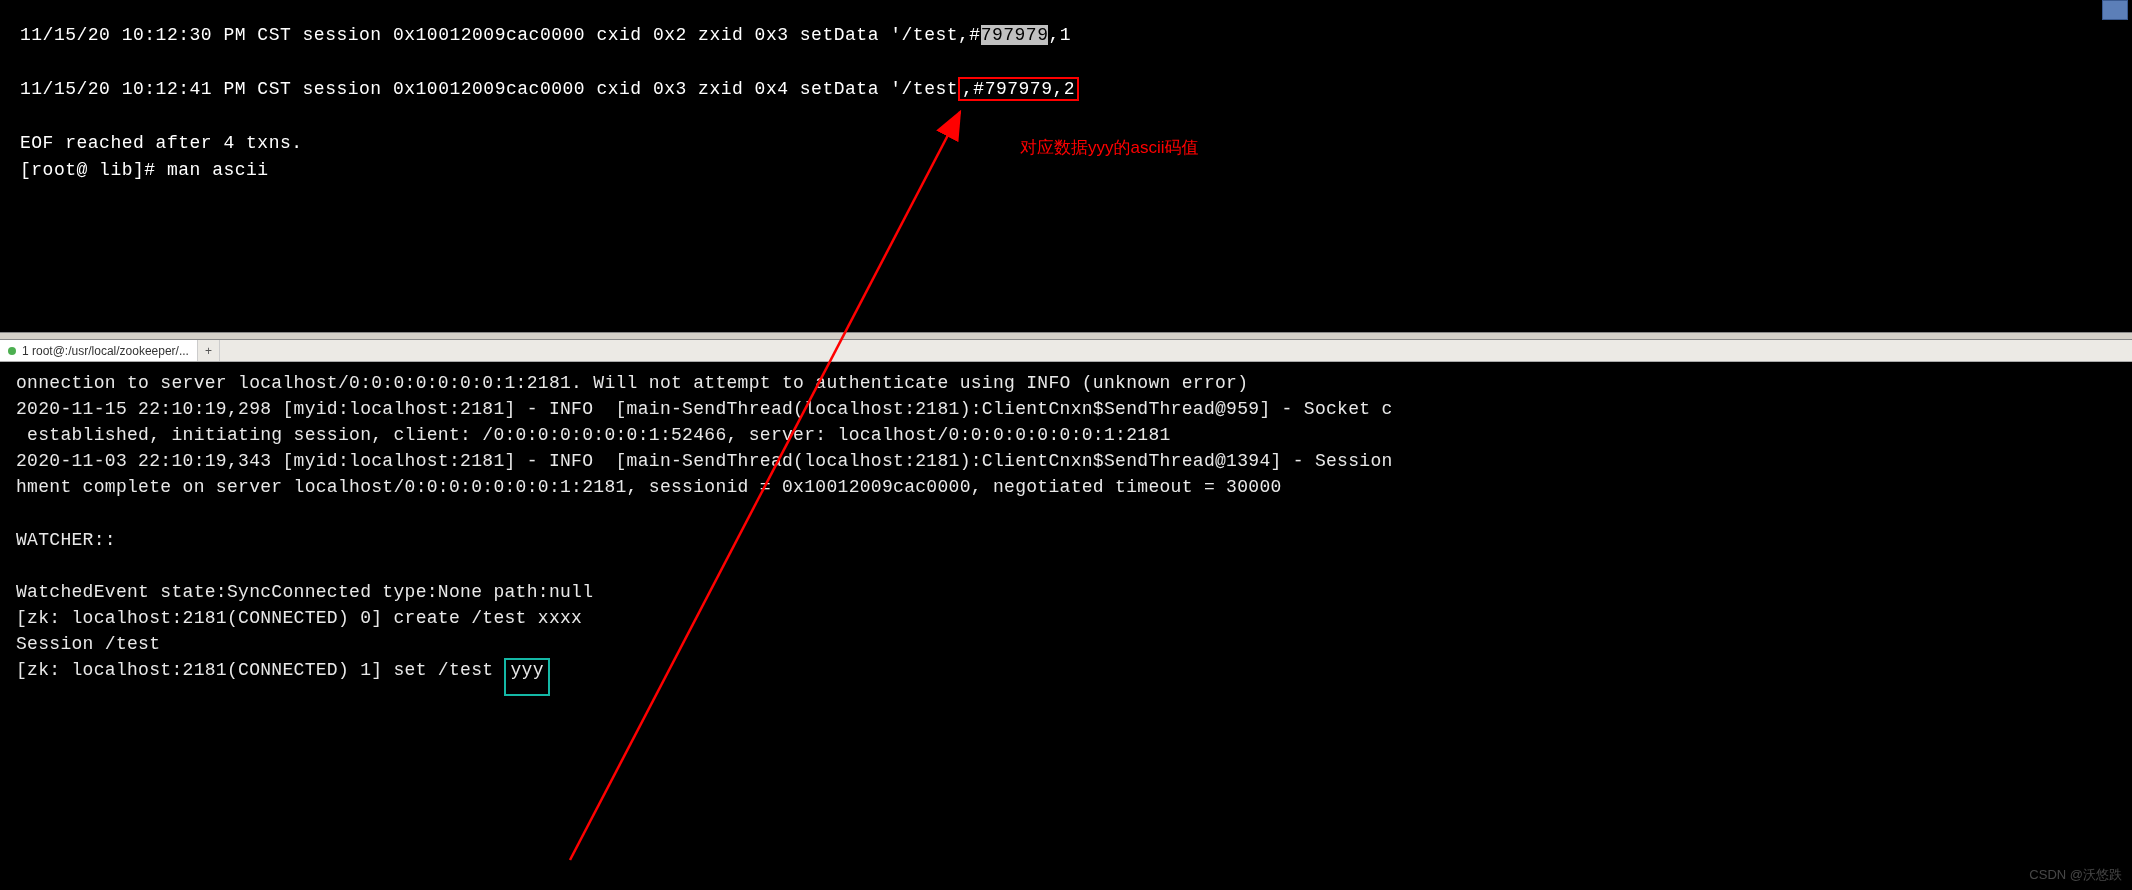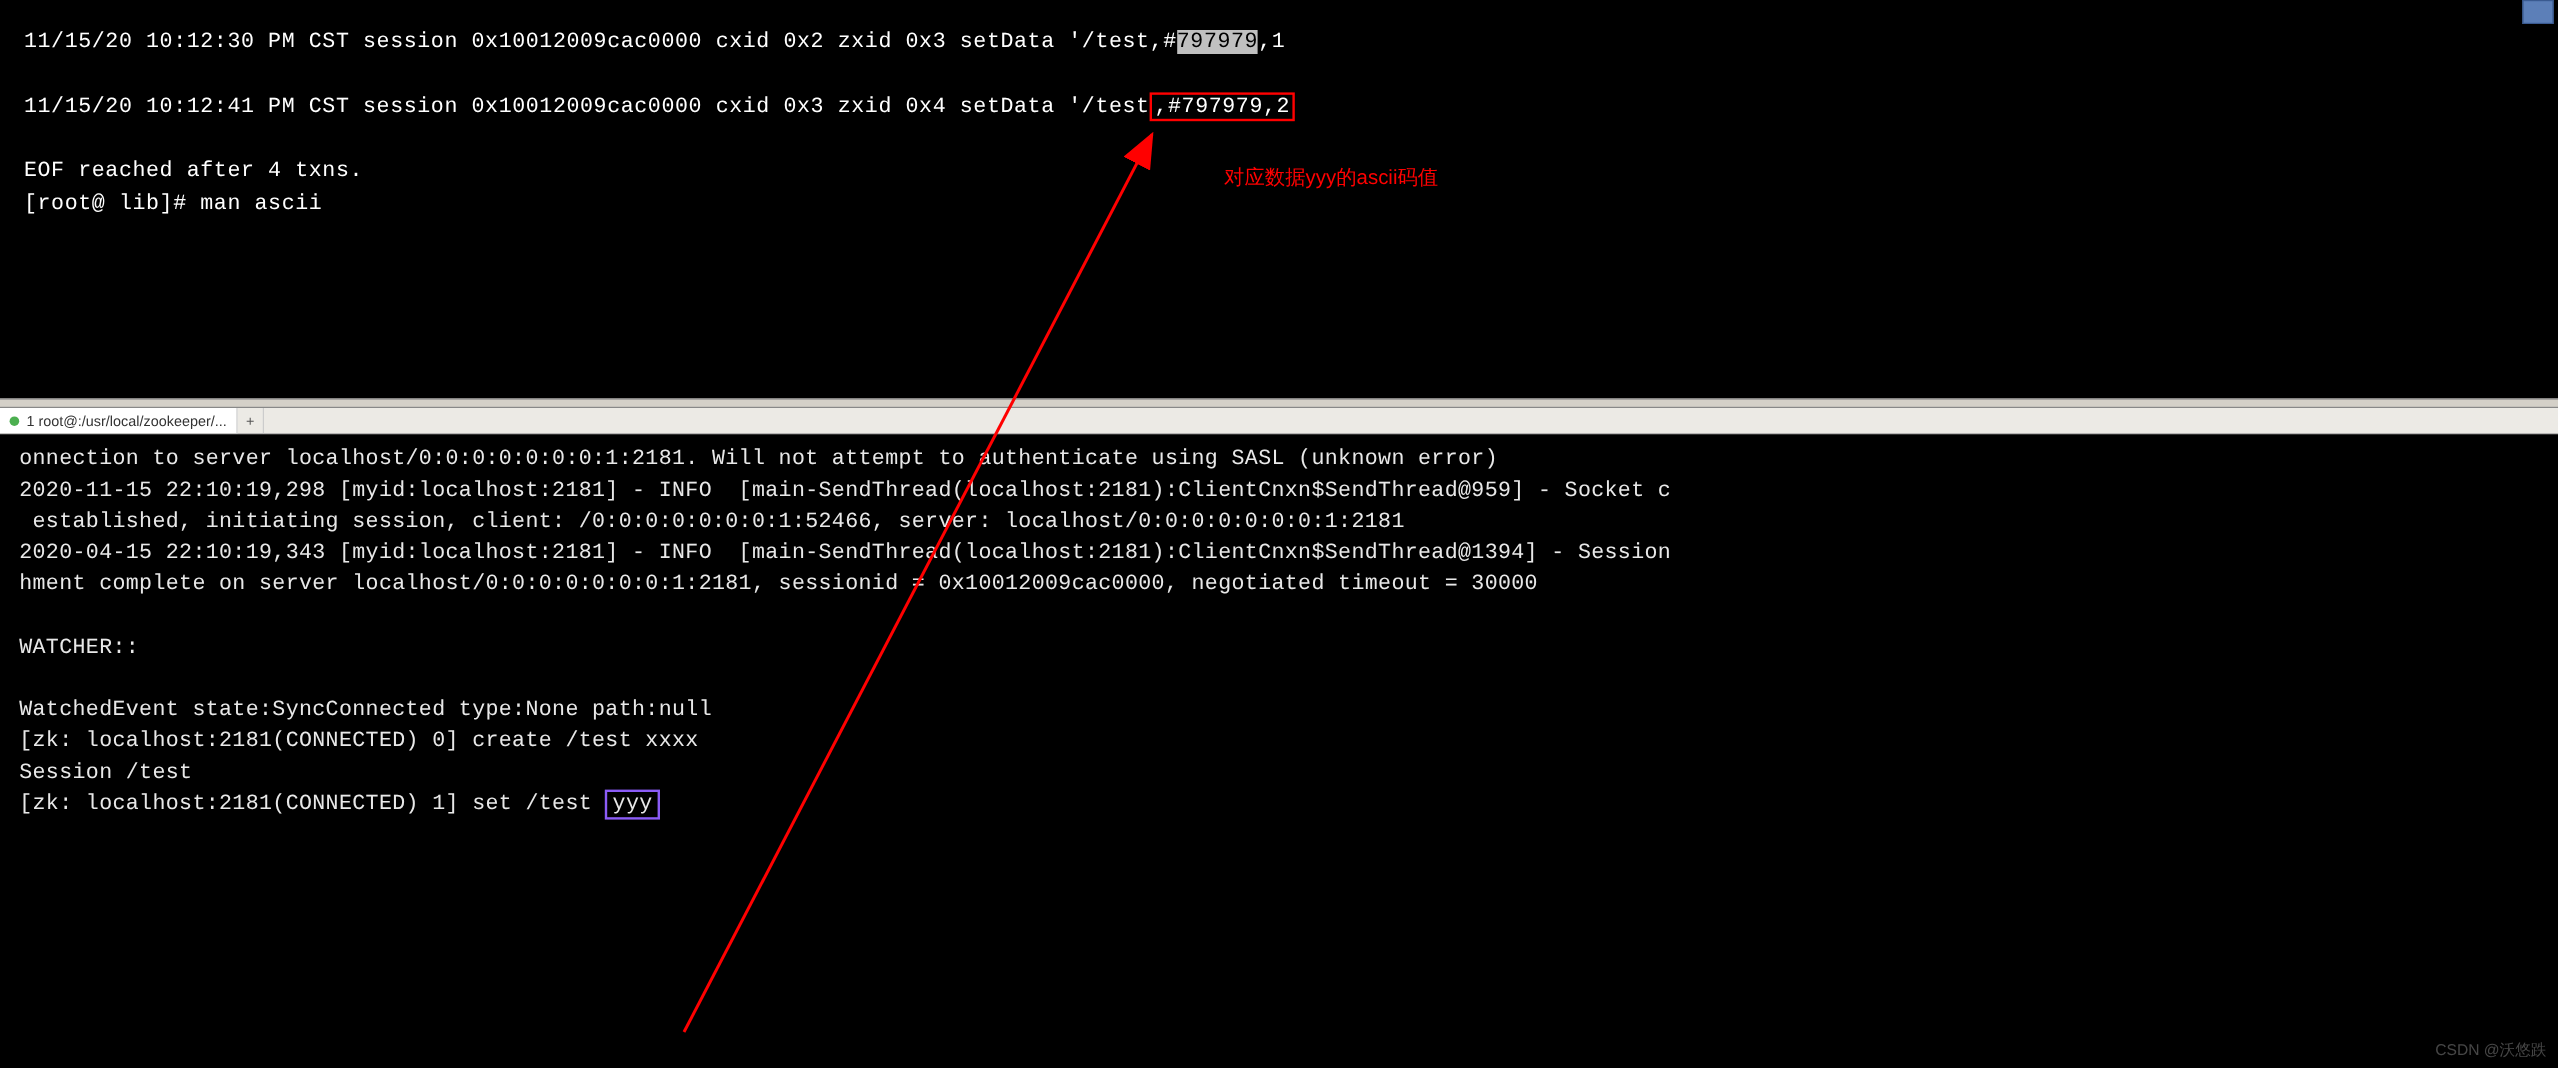--- a/index.html
+++ b/index.html
@@ -90,22 +90,22 @@
     top: 362px;
     left: 0; right: 0; bottom: 0;
     background: #000;
     padding: 8px 16px 0 16px;
     line-height: 1.45;
     letter-spacing: 0.3px;
     color: #e8e8e8;
   }
   .terminal-bottom pre { font-family: inherit; white-space: pre; }
   .red-box-bottom {
-    border: 2px solid #8b5cf6;
-    padding: 0 4px 1px 4px;
+    border: 2px solid #14b8a6;
+    padding: 0 4px 14px 4px;
   }
   
   .annotation-text {
     position: absolute;
     color: #ff0000;
     font-family: "Microsoft YaHei", Arial, sans-serif;
     font-size: 17px;
   }
   .arrow-svg {
     position: absolute;
@@ -142,24 +142,24 @@
   <div class="tab active">
     <span class="status-dot"></span>
     <span>1 root@:/usr/local/zookeeper/...</span>
   </div>
   <div class="tab-add">
     <span>+</span>
   </div>
 </div>
 
 <div class="terminal-bottom">
-<pre><span>onnection to server localhost/0:0:0:0:0:0:0:1:2181. Will not attempt to authenticate using SASL (unknown error)</span>
+<pre><span>onnection to server localhost/0:0:0:0:0:0:0:1:2181. Will not attempt to authenticate using INFO (unknown error)</span>
 <span>2020-11-15 22:10:19,298 [myid:localhost:2181] - INFO  [main-SendThread(localhost:2181):ClientCnxn$SendThread@959] - Socket c</span>
 <span> established, initiating session, client: /0:0:0:0:0:0:0:1:52466, server: localhost/0:0:0:0:0:0:0:1:2181</span>
-<span>2020-04-15 22:10:19,343 [myid:localhost:2181] - INFO  [main-SendThread(localhost:2181):ClientCnxn$SendThread@1394] - Session</span>
+<span>2020-11-03 22:10:19,343 [myid:localhost:2181] - INFO  [main-SendThread(localhost:2181):ClientCnxn$SendThread@1394] - Session</span>
 <span>hment complete on server localhost/0:0:0:0:0:0:0:1:2181, sessionid = 0x10012009cac0000, negotiated timeout = 30000</span>
 <span></span>
 <span>WATCHER::</span>
 <span></span>
 <span>WatchedEvent state:SyncConnected type:None path:null</span>
 <span>[zk: localhost:2181(CONNECTED) 0] create /test xxxx</span>
 <span>Session /test</span>
 <span>[zk: localhost:2181(CONNECTED) 1] set /test </span><span class="red-box-bottom">yyy</span></pre>
 </div>
 

